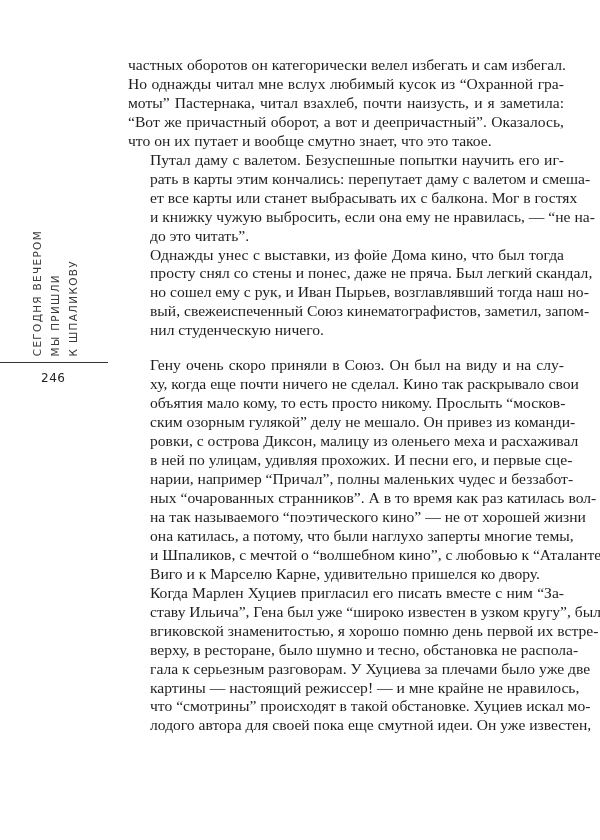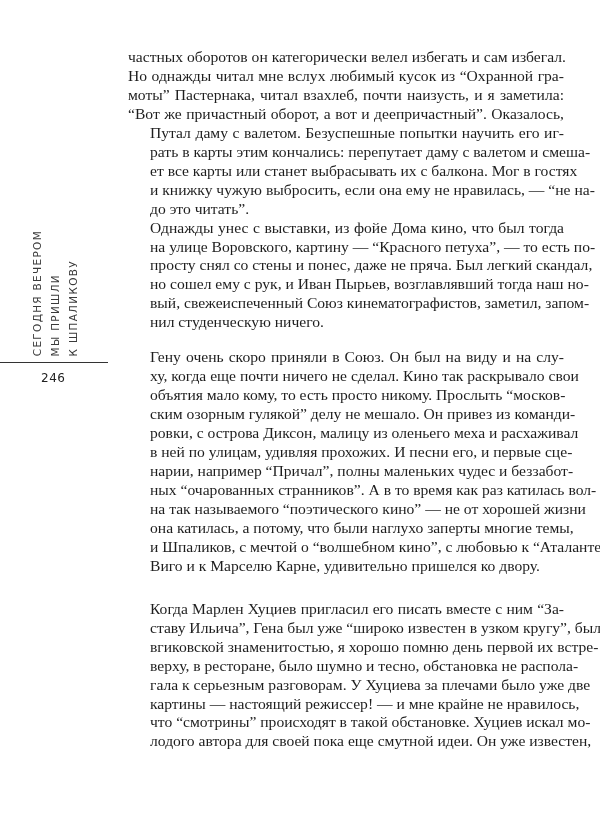--- a/index.html
+++ b/index.html
@@ -18,21 +18,21 @@
   .v1 { left: 32px; }
   .v2 { left: 50px; }
   .v3 { left: 68px; }
   .rule { position: absolute; left: 0; top: 362px; width: 108px; height: 1px; background: #333; }
   .page-num {
     position: absolute; left: 41px; top: 371px;
     font-family: "DejaVu Sans", "Liberation Sans", sans-serif;
     font-size: 12px; color: #222; letter-spacing: 0.5px;
   }
   .text {
-    position: absolute; left: 128px; top: 48px; width: 436px;
+    position: absolute; left: 128px; top: 56px; width: 436px;
     font-family: "Liberation Serif", "DejaVu Serif", serif;
     font-size: 15.6px; line-height: 18.95px; text-align: justify; hyphens: manual;
   }
   .text p { margin: 0; }
   .text p.indent { text-indent: 22px; }
   .line { display: block; text-align: justify; text-align-last: justify; white-space: nowrap; }
   .line.last { text-align-last: left; }
 </style>
 </head>
 <body>
@@ -44,52 +44,52 @@
   <div class="rule"></div>
   <div class="page-num">246</div>
 </div>
 
 <div class="text" id="body-text">
     <p>
       <span class="line">частных оборотов он категорически велел избегать и сам избегал.</span>
       <span class="line">Но однажды читал мне вслух любимый кусок из “Охранной гра-</span>
       <span class="line">моты” Пастернака, читал взахлеб, почти наизусть, и я заметила:</span>
       <span class="line">“Вот же причастный оборот, а вот и деепричастный”. Оказалось,</span>
+      <span class="line last">что он их путает и вообще смутно знает, что это такое.</span>
     </p>
     <p class="indent">
       <span class="line" style="text-indent: 22px;">Путал даму с валетом. Безуспешные попытки научить его иг-</span>
       <span class="line">рать в карты этим кончались: перепутает даму с валетом и смеша-</span>
       <span class="line">ет все карты или станет выбрасывать их с балкона. Мог в гостях</span>
       <span class="line">и книжку чужую выбросить, если она ему не нравилась, — “не на-</span>
       <span class="line last">до это читать”.</span>
     </p>
     <p class="indent">
       <span class="line" style="text-indent: 22px;">Однажды унес с выставки, из фойе Дома кино, что был тогда</span>
-      <span class="line">на улице Воровского, картину — “Красного петуха”, — то есть по-</span>
       <span class="line">просту снял со стены и понес, даже не пряча. Был легкий скандал,</span>
       <span class="line">но сошел ему с рук, и Иван Пырьев, возглавлявший тогда наш но-</span>
       <span class="line">вый, свежеиспеченный Союз кинематографистов, заметил, запом-</span>
       <span class="line last">нил студенческую ничего.</span>
     </p>
     <p class="indent">
       <span class="line" style="text-indent: 22px; margin-top: 16px;">Гену очень скоро приняли в Союз. Он был на виду и на слу-</span>
       <span class="line">ху, когда еще почти ничего не сделал. Кино так раскрывало свои</span>
       <span class="line">объятия мало кому, то есть просто никому. Прослыть “москов-</span>
       <span class="line">ским озорным гулякой” делу не мешало. Он привез из команди-</span>
       <span class="line">ровки, с острова Диксон, малицу из оленьего меха и расхаживал</span>
       <span class="line">в ней по улицам, удивляя прохожих. И песни его, и первые сце-</span>
       <span class="line">нарии, например “Причал”, полны маленьких чудес и беззабот-</span>
       <span class="line">ных “очарованных странников”. А в то время как раз катилась вол-</span>
       <span class="line">на так называемого “поэтического кино” — не от хорошей жизни</span>
       <span class="line">она катилась, а потому, что были наглухо заперты многие темы,</span>
       <span class="line">и Шпаликов, с мечтой о “волшебном кино”, с любовью к “Аталанте”</span>
       <span class="line last">Виго и к Марселю Карне, удивительно пришелся ко двору.</span>
     </p>
     <p class="indent">
-      <span class="line" style="text-indent: 22px; margin-top: 24px;">Когда Марлен Хуциев пригласил его писать вместе с ним “За-</span>
+      <span class="line" style="text-indent: 22px;">Когда Марлен Хуциев пригласил его писать вместе с ним “За-</span>
       <span class="line">ставу Ильича”, Гена был уже “широко известен в узком кругу”, был</span>
       <span class="line">вгиковской знаменитостью, я хорошо помню день первой их встре-</span>
       <span class="line">верху, в ресторане, было шумно и тесно, обстановка не распола-</span>
       <span class="line">гала к серьезным разговорам. У Хуциева за плечами было уже две</span>
       <span class="line">картины — настоящий режиссер! — и мне крайне не нравилось,</span>
       <span class="line">что “смотрины” происходят в такой обстановке. Хуциев искал мо-</span>
       <span class="line last">лодого автора для своей пока еще смутной идеи. Он уже известен,</span>
     </p>
   </div>
 

